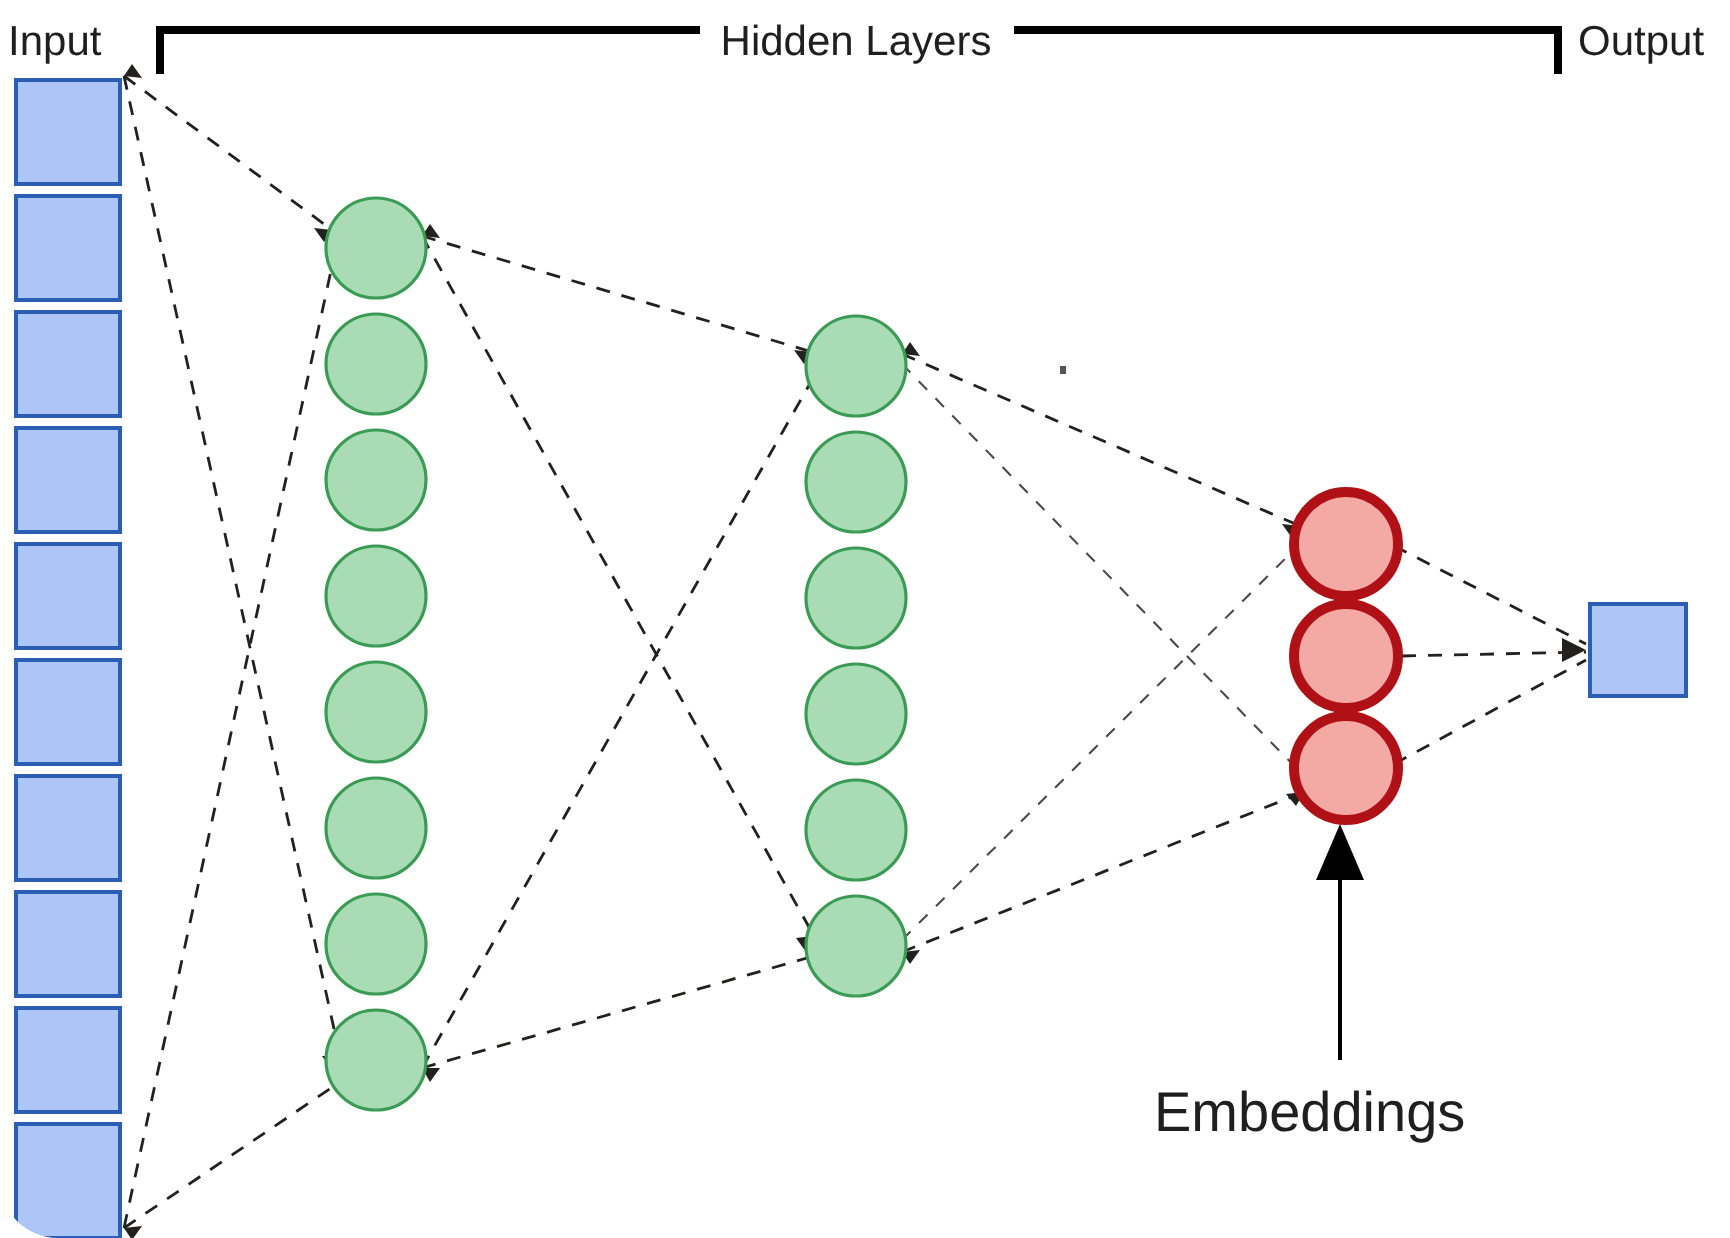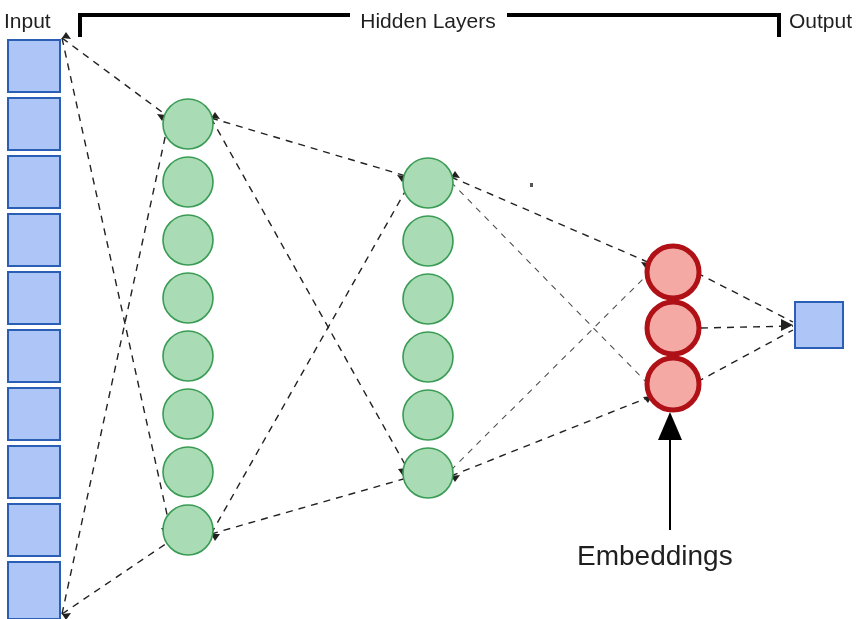--- a/index.html
+++ b/index.html
@@ -10,20 +10,21 @@
   }
   body {
     font-family: "Liberation Sans", sans-serif;
   }
   #diagram-root {
     position: relative;
     width: 865px;
     height: 619px;
     background: #ffffff;
     overflow: hidden;
+    border-radius: 29px;
   }
   #nn-svg {
     position: absolute;
     left: 0;
     top: 0;
     width: 865px;
     height: 619px;
     display: block;
   }
   .lbl {

